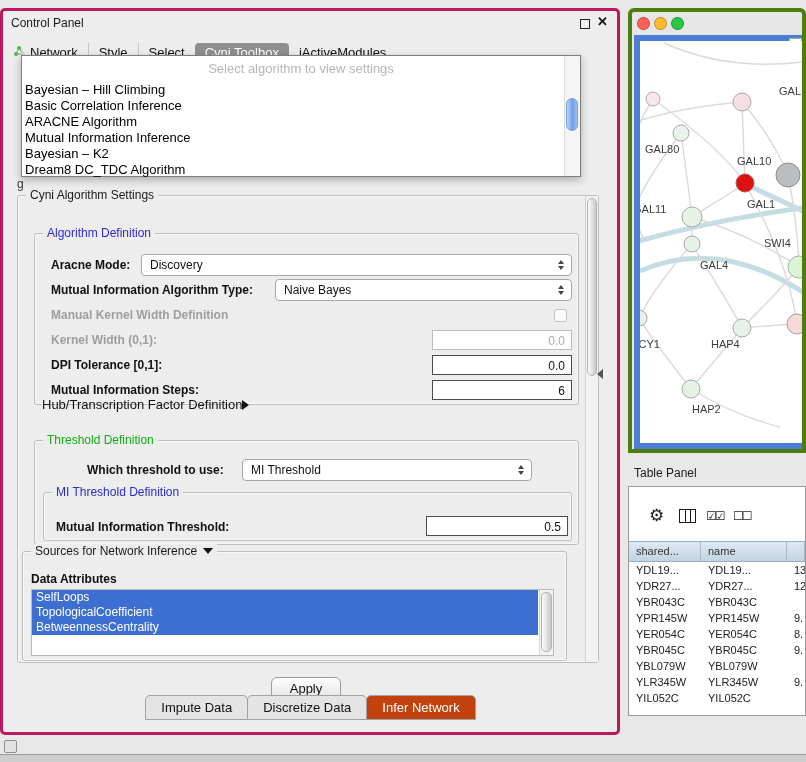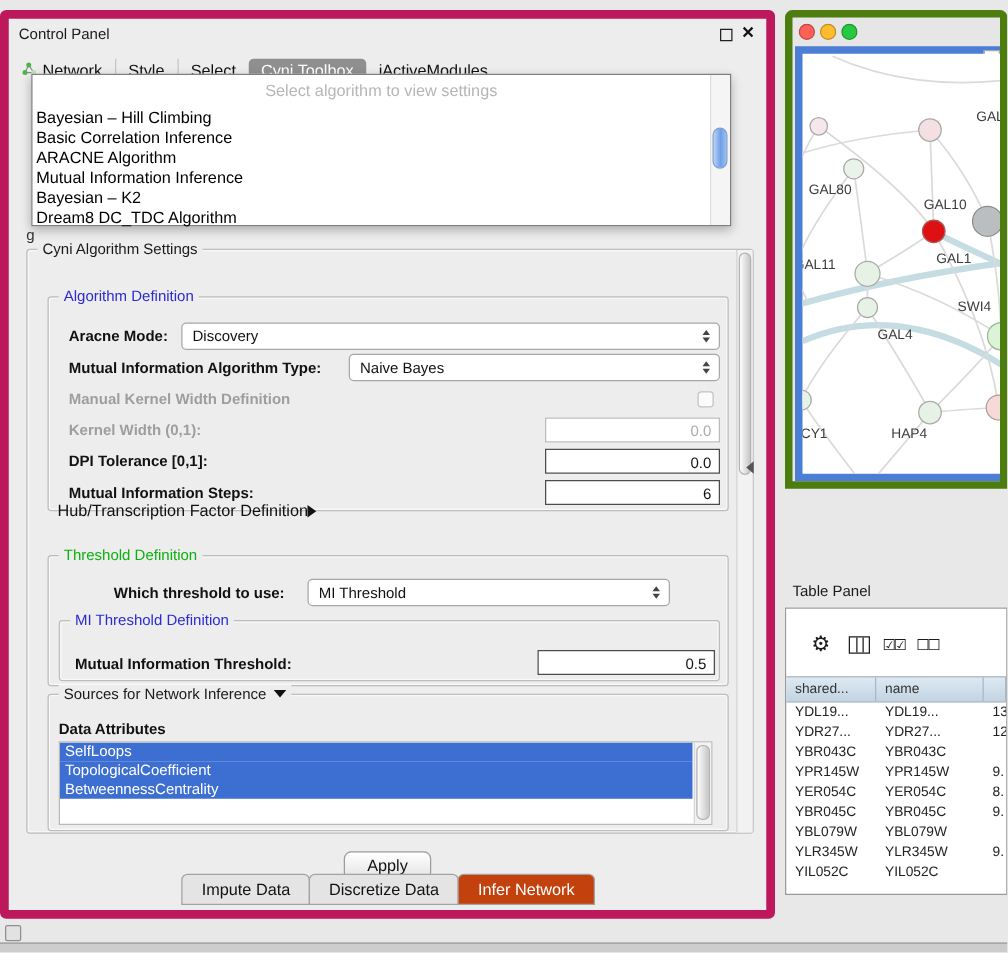--- a/index.html
+++ b/index.html
@@ -1,18 +1,18 @@
 <!DOCTYPE html>
 <html><head>
 <meta charset="utf-8">
 <style>
   html,body{margin:0;padding:0;background:#e8e8e8}
   #root{position:relative;width:806px;height:762px;background:#e8e8e8;font-family:"Liberation Sans",sans-serif;overflow:hidden}
   
-  .cp-window{position:absolute;left:0;top:8px;width:620px;height:727px;background:#ededed;border:7px solid #be185d;border-radius:5px;box-sizing:border-box}
+  .cp-window{position:absolute;left:0;top:8px;width:620px;height:727px;background:#ededed;border:3px solid #be185d;border-radius:5px;box-sizing:border-box}
   .cp-title{position:absolute;left:8px;top:5px;font-size:12px;color:#1a1a1a}
   .float-btn{position:absolute;right:27px;top:8px;width:8px;height:8px;border:1.5px solid #222;background:transparent}
   .close-btn{position:absolute;right:9px;top:3px;font-size:13px;font-weight:bold;color:#111;cursor:default}
   .top-tabs{position:absolute;left:0;right:0;top:30px;height:22px;display:flex;justify-content:flex-start;align-items:center;font-size:13px}
   .tab{padding:2px 10px;color:#111;display:flex;align-items:center;gap:5px;white-space:nowrap}
   .tab + .tab{border-left:1px solid #c6c6c6}
   .tab.sel{background:#8f8f8f;color:#fff;border-radius:4px;border-left:none}
   .tab.sel + .tab{border-left:none}
   .frag{position:absolute;left:14px;top:166px;font-size:12px;color:#333}
   
@@ -39,34 +39,34 @@
   .arr-dn{width:0;height:0;border-left:3.5px solid transparent;border-right:3.5px solid transparent;border-top:4px solid #444}
   .field{position:absolute;height:20px;line-height:20px;background:#fff;border:1px solid #bcbcbc;text-align:right;padding-right:6px;font-size:12px;color:#111;box-sizing:border-box}
   .field.dark{border:1.5px solid #4c4c4c}
   .field.dis{color:#ababab}
   .checkbox{position:absolute;width:13px;height:13px;background:#fbfbfb;border:1px solid #c2c2c2;border-radius:3px;box-sizing:border-box}
   .hub-row{position:absolute;left:24px;top:201px;display:flex;align-items:center;gap:0;font-size:13px;color:#111}
   .tri-right{width:0;height:0;border-top:5px solid transparent;border-bottom:5px solid transparent;border-left:7px solid #111}
   .tri-down{width:0;height:0;border-left:5px solid transparent;border-right:5px solid transparent;border-top:6px solid #111;margin-left:6px}
   .thr-group{left:16px;top:244px;width:545px;height:105px}
   .mi-group{left:8px;top:51px;width:529px;height:49px}
-  .src-group{left:16px;top:355px;width:545px;height:110px}
+  .src-group{left:4px;top:355px;width:545px;height:110px}
   .src-title{display:flex;align-items:center}
   .attr-list{position:absolute;left:8px;top:37px;width:523px;height:67px;background:#fff;border:1px solid #b9b9b9;box-sizing:border-box;overflow:hidden}
   .attr-item{height:15px;line-height:15px;font-size:12px;color:#fff;background:#3d6fd3;padding-left:4px;width:calc(100% - 15px);box-sizing:border-box;white-space:nowrap}
   .list-scroll{position:absolute;right:0;top:0;width:14px;height:100%;background:#f2f2f2;border-left:1px solid #d6d6d6;box-sizing:border-box}
   .list-thumb{position:absolute;left:1px;top:2px;width:11px;height:60px;border-radius:5px;background:linear-gradient(90deg,#fdfdfd,#c7c7c7);border:1px solid #b3b3b3;box-sizing:border-box}
   .apply-btn{position:absolute;left:268px;top:666px;width:70px;height:23px;border:1px solid #9c9c9c;border-radius:6px;background:linear-gradient(#ffffff,#e3e3e3);font-size:13px;color:#111;font-family:"Liberation Sans",sans-serif}
   .bottom-tabs{position:absolute;left:0;right:0;top:684px;height:23px;display:flex;justify-content:center}
   .btab{height:23px;line-height:23px;padding:0 15px;font-size:13px;color:#111;background:#e4e4e4;border:1px solid #a2a2a2;border-radius:5px 5px 0 0;margin-right:-1px;white-space:nowrap}
   .btab.sel{background:#c2410c;color:#fff}
   
   .splitter-arrow{position:absolute;left:597px;top:369px;width:0;height:0;border-top:5px solid transparent;border-bottom:5px solid transparent;border-right:6px solid #555}
   
-  .net-window{position:absolute;left:628px;top:8px;width:178px;height:383px;background:#e6e6e6;border:6px solid #4d7c0f;border-radius:6px 6px 0 0;box-sizing:border-box;overflow:hidden}
+  .net-window{position:absolute;left:628px;top:8px;width:178px;height:445px;background:#e6e6e6;border:4px solid #4d7c0f;border-radius:6px 6px 0 0;box-sizing:border-box;overflow:hidden}
   .traffic{position:absolute;left:5px;top:5px;display:flex;gap:4px}
   .tl{width:13px;height:13px;border-radius:50%;box-sizing:border-box;border:1px solid rgba(0,0,0,.25)}
   .net-frame{position:absolute;left:2px;top:23px;right:0;bottom:0;background:#4c7ed6}
   .net-canvas{position:absolute;left:6px;top:6px;right:0;bottom:6px;background:#fff;overflow:hidden}
   .net-canvas svg{position:absolute;left:-8px;top:-30px}
   .net-corner{position:absolute;right:0;top:3px;width:13px;height:13px;background:#fff;border:1px solid #a9a9a9;box-sizing:border-box}
   
   .tp-title{position:absolute;left:634px;top:466px;font-size:12px;color:#1a1a1a}
   .tp-window{position:absolute;left:628px;top:486px;width:178px;height:230px;background:#fff;border:1px solid #999;box-sizing:border-box;overflow:hidden}
   .tp-toolbar{position:absolute;left:0;top:0;right:0;height:52px;background:#fff}

